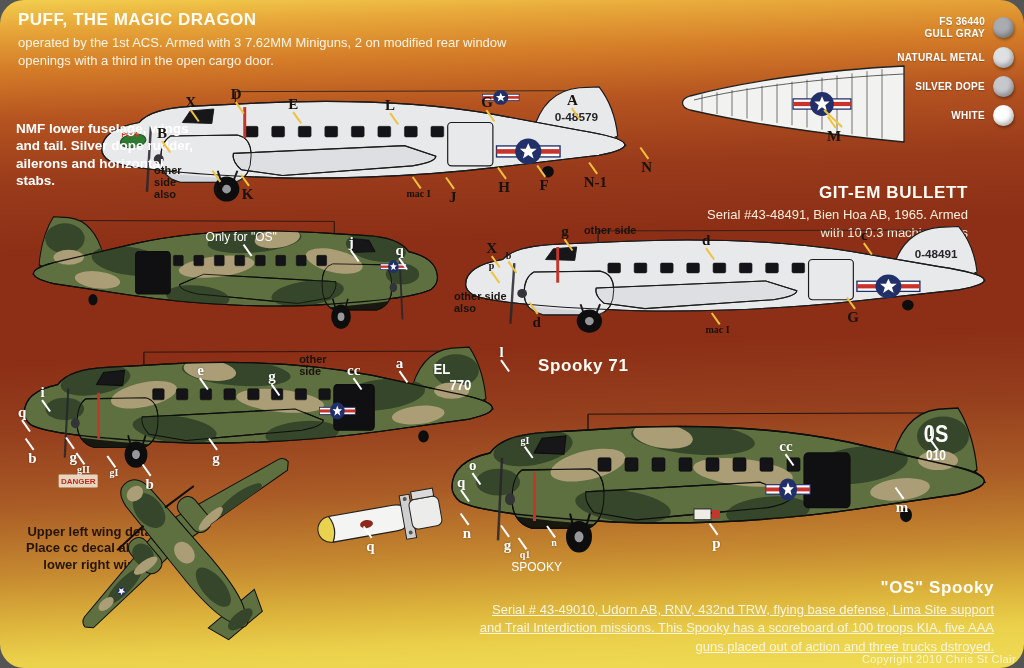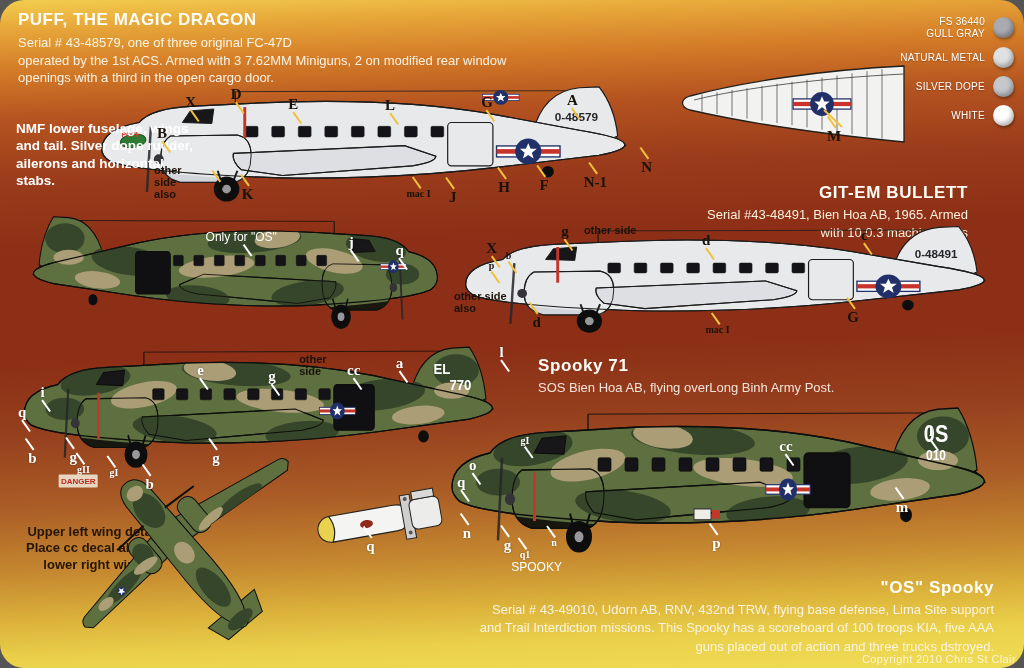--- a/index.html
+++ b/index.html
@@ -6,39 +6,39 @@
   .sheet{position:relative;width:1024px;height:668px;overflow:hidden;
     font-family:"Liberation Sans",sans-serif;
     background:linear-gradient(178deg,#F2CE4E 0%,#E8A93A 4%,#D47C28 10%,#B55420 17%,#9A3B1B 26%,#8C2F16 36%,#8C2F16 52%,#96401E 62%,#AA5C26 72%,#C68A30 82%,#DDB53C 89%,#EBD14B 94%,#F0DC55 100%);border-radius:24px;}
   .art,.plane{position:absolute;}
   .art svg,.plane svg{width:100%;height:100%;display:block;overflow:visible;}
   #title-block{position:absolute;left:18px;top:10px;width:640px;color:#fff;}
   #title-block h1{margin:0 0 4px;font-size:17px;letter-spacing:.5px;color:#FFFDF5;}
   #title-block p{margin:0;font-size:13px;line-height:1.35;color:#FAF3E4;}
   .legend{position:absolute;right:10px;top:16px;display:flex;flex-direction:column;gap:8px;align-items:flex-end;}
   .legend-row{display:flex;align-items:center;gap:8px;}
-  .legend-label{color:#fff;font-weight:400;font-size:10px;text-align:right;white-space:pre-line;line-height:1.15;letter-spacing:.3px;text-shadow:0 1px 1px rgba(0,0,0,.25);}
+  .legend-label{color:#fff;font-weight:700;font-size:10px;text-align:right;white-space:pre-line;line-height:1.15;letter-spacing:.3px;text-shadow:0 1px 1px rgba(0,0,0,.25);}
   .swatch{width:21px;height:21px;border-radius:50%;box-shadow:inset -2px -3px 4px rgba(0,0,0,.28),1px 2px 3px rgba(0,0,0,.35);}
   #wing-note-top{position:absolute;left:664px;top:26px;width:262px;text-align:center;color:#F7EFDC;font-size:12px;line-height:1.25;}
   #wing-plan{left:672px;top:60px;width:235px;height:105px;}
   #plane1{left:88px;top:82px;width:570px;height:135px;}
   #nmf-note{position:absolute;left:16px;top:120px;width:186px;color:#fff;font-weight:700;font-size:13.5px;line-height:1.28;}
   #plane2{left:8px;top:212px;width:440px;height:132px;}
   #gitem-text{position:absolute;right:56px;top:176px;width:390px;text-align:right;color:#F7EFDC;}
   .sec-block h2{margin:7px 0 3px;font-size:17px;color:#FFFDF5;letter-spacing:.6px;}
   .sec-block p{margin:0;font-size:13px;line-height:1.42;}
   #plane3{left:452px;top:222px;width:565px;height:125px;}
   #spooky71-text{position:absolute;left:538px;top:349px;width:482px;color:#F2E3D8;}
   #plane4{left:12px;top:342px;width:510px;height:142px;}
   #wing-note-bottom{position:absolute;left:20px;top:524px;width:150px;text-align:center;color:#241505;font-weight:700;font-size:13px;line-height:1.25;}
   #plan-view{left:58px;top:452px;width:270px;height:210px;}
   #flare-pod{left:303px;top:480px;width:150px;height:80px;}
   #plane5{left:438px;top:402px;width:580px;height:170px;}
   #os-text{position:absolute;right:30px;top:571px;width:592px;text-align:right;color:#FCF8EC;}
-  #os-text p{color:#FBF4DF;}
+  #os-text p{color:#FBF4DF;text-decoration:underline;}
   .copyright{position:absolute;right:8px;bottom:3px;font-size:11px;color:rgba(255,252,240,.8);letter-spacing:.4px;}
   
   .co{position:absolute;transform:translate(-50%,-50%);font:700 15px "Liberation Serif",serif;line-height:1;z-index:5;}
   .co.small{font-size:10px;}
   .co.dark{color:#18120a;}
   .co.white{color:#fff;text-shadow:0 0 2px rgba(0,0,0,.4);}
   .co.red{font:700 8px "Liberation Sans",sans-serif;color:#C2291C;background:rgba(240,230,210,.9);padding:2px 2px;border-radius:1px;}
   .co.sans-white{font:400 12px "Liberation Sans",sans-serif;color:#fff;white-space:nowrap;}
   .co.sans-dark{font:700 11px "Liberation Sans",sans-serif;color:#1a130b;white-space:nowrap;}
   .co.note-dark{font:700 11px "Liberation Sans",sans-serif;color:#1a130b;white-space:pre-line;text-align:left;}
@@ -48,21 +48,20 @@
   .co.up::after{top:0;transform:rotate(-125deg);}
   .co.nt::after{display:none;}
 </style>
 </head>
 <body>
 
 <div class="sheet">
 
   <header id="title-block" class="sec-block">
     <h1>PUFF, THE MAGIC DRAGON</h1>
-    <p>Serial # 43-48579, one of three original FC-47D</p>
     <p>operated by the 1st ACS. Armed with 3 7.62MM Miniguns, 2 on modified rear window</p>
     <p>openings with a third in the open cargo door.</p>
   </header>
 
   <div class="legend">
     <div class="legend-row">
       <span class="legend-label">FS 36440
 GULL GRAY</span>
       <span class="swatch" style="background-color: rgb(169, 171, 176);"></span>
     </div>
@@ -324,21 +323,20 @@
 also</span>
       <span class="co dark up" style="left: 15%; top: 80%;">d</span>
       <span class="co dark" style="left: 45%; top: 14%;">d</span>
       <span class="co dark small up" style="left: 47%; top: 86%;">mac I</span>
       <span class="co dark" style="left: 73%; top: 10%;">c</span>
       <span class="co dark up" style="left: 71%; top: 76%;">G</span>
     </div>
 
   <div id="spooky71-text" class="sec-block">
     <h2>Spooky 71</h2>
-    <p>SOS  Bien Hoa AB, flying overLong Binh Army Post.</p>
   </div>
   <div id="plane4" class="plane">
       <svg viewBox="0 0 580 140" preserveAspectRatio="none">
         <defs>
           <clipPath id="cpp4">
             <path d="M14,70C14,54 30,46 52,42C62,30 84,26 108,25L150,23C250,17 340,21 410,33L500,50C530,55 544,59 546,64C548,68 540,72 520,76L420,88C330,99 230,102 160,98C100,95 40,90 22,82C16,78 14,74 14,70Z"></path>
             <path d="M452,54C460,22 478,8 500,6L520,5C530,18 537,37 539,56L525,62L452,58Z"></path>
             <path d="M446,64L536,56L547,66L458,79Z"></path>
             <path d="M148,74L322,66L354,77Q354,83 330,87L198,97L156,91Q146,82 148,74Z"></path>
             <path d="M84,56Q74,62 74,80Q74,99 94,104L150,104Q166,99 166,76Q166,58 152,55Z"></path>

